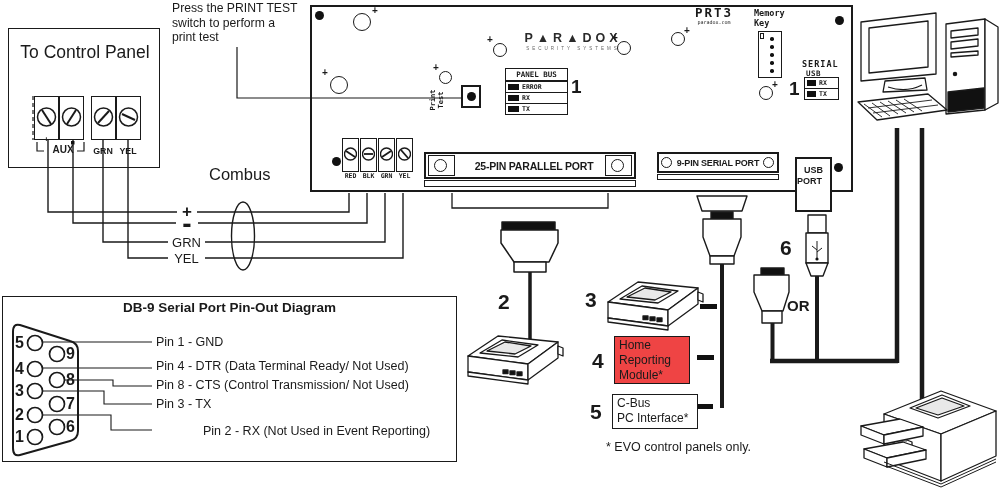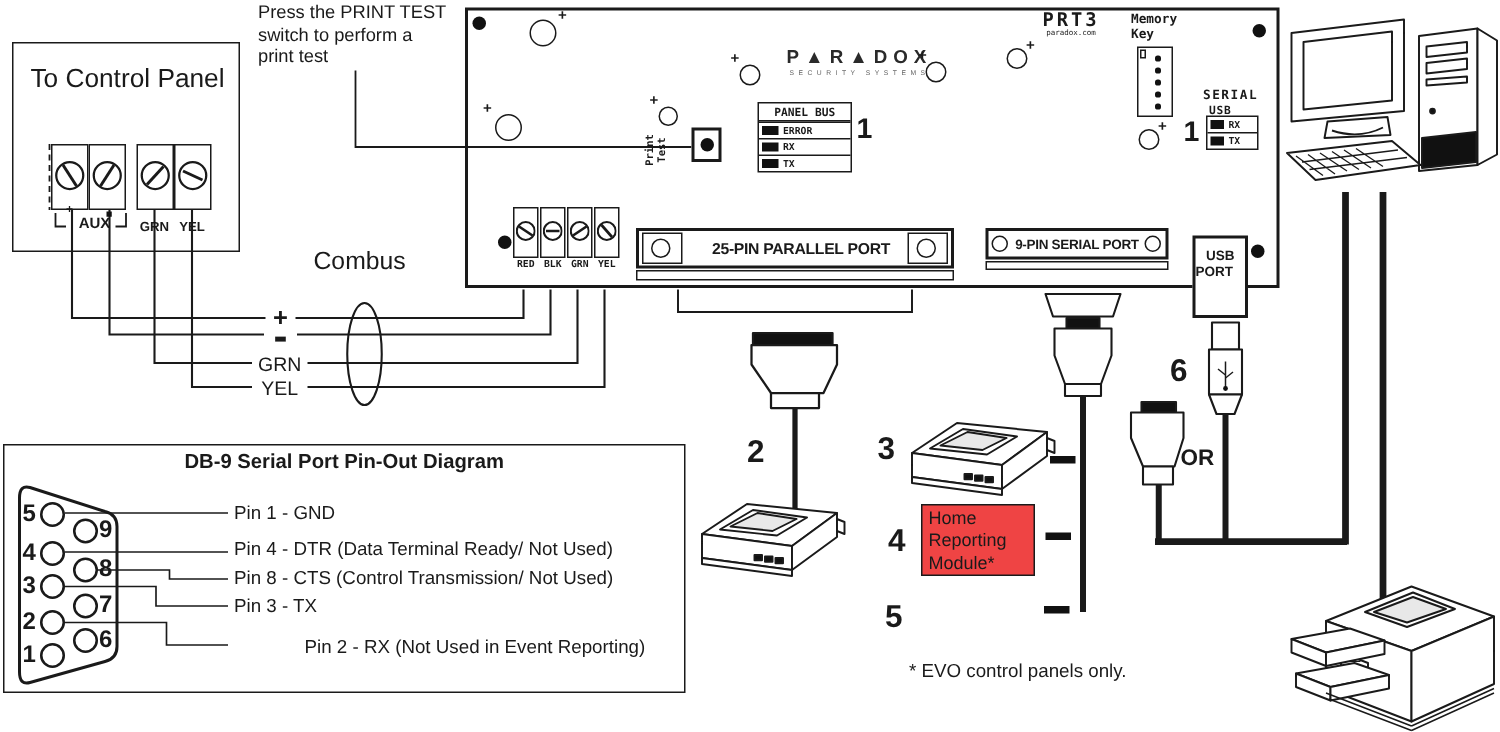--- a/index.html
+++ b/index.html
@@ -56,20 +56,24 @@
   <div class="box" style="left:795px;top:157px;width:37px;height:55px;border-width:2px;background:#fff;z-index:3;">
     <div class="t b ctr" style="left:0;top:6px;width:33px;font-size:9px;">USB</div>
     <div class="t b ctr" style="left:0;top:17px;width:15px;font-size:9px;">PORT</div>
   </div>
 
   <div class="box" style="left:614px;top:336px;width:76px;height:48px;background:#ef4444;z-index:3;">
     <div class="t" style="left:4px;top:1px;font-size:12px;">Home</div>
     <div class="t" style="left:4px;top:16px;font-size:12px;">Reporting</div>
     <div class="t" style="left:4px;top:31px;font-size:12px;">Module*</div>
   </div>
+  <div class="box" style="left:612px;top:394px;width:86px;height:35px;background:#fff;z-index:3;">
+    <div class="t" style="left:4px;top:1px;font-size:12px;">C-Bus</div>
+    <div class="t" style="left:4px;top:16px;font-size:12px;">PC Interface*</div>
+  </div>
 
   <svg class="layer" width="1000" height="488" viewBox="0 0 1000 488">
     <g stroke="#1a1a1a" fill="none" stroke-width="1.4">
       <path d="M48,140 V212 H349 V193"></path>
       <path d="M73,140 V223 H367 V193"></path>
       <path d="M103,140 V242 H385 V193"></path>
       <path d="M128,140 V258 H403 V193"></path>
       <ellipse cx="243" cy="236" rx="11.5" ry="34"></ellipse>
     </g>
     <path d="M237,47 V98 H461" stroke="#1a1a1a" stroke-width="1.2" fill="none"></path>

